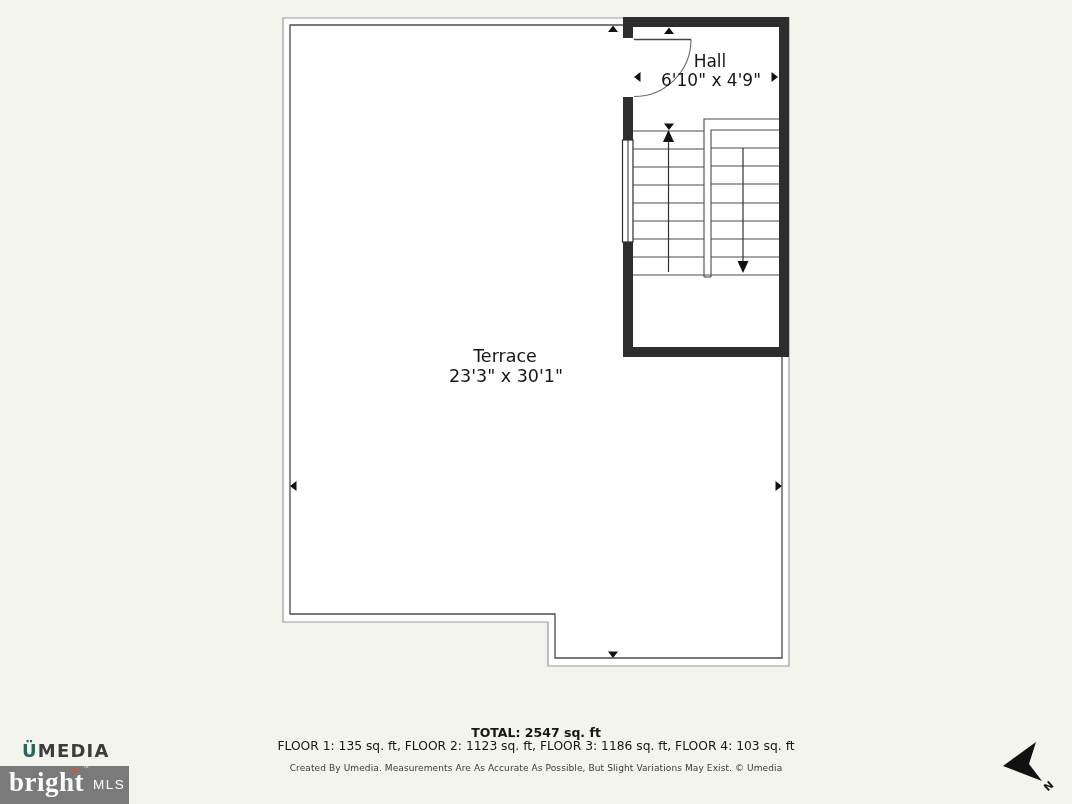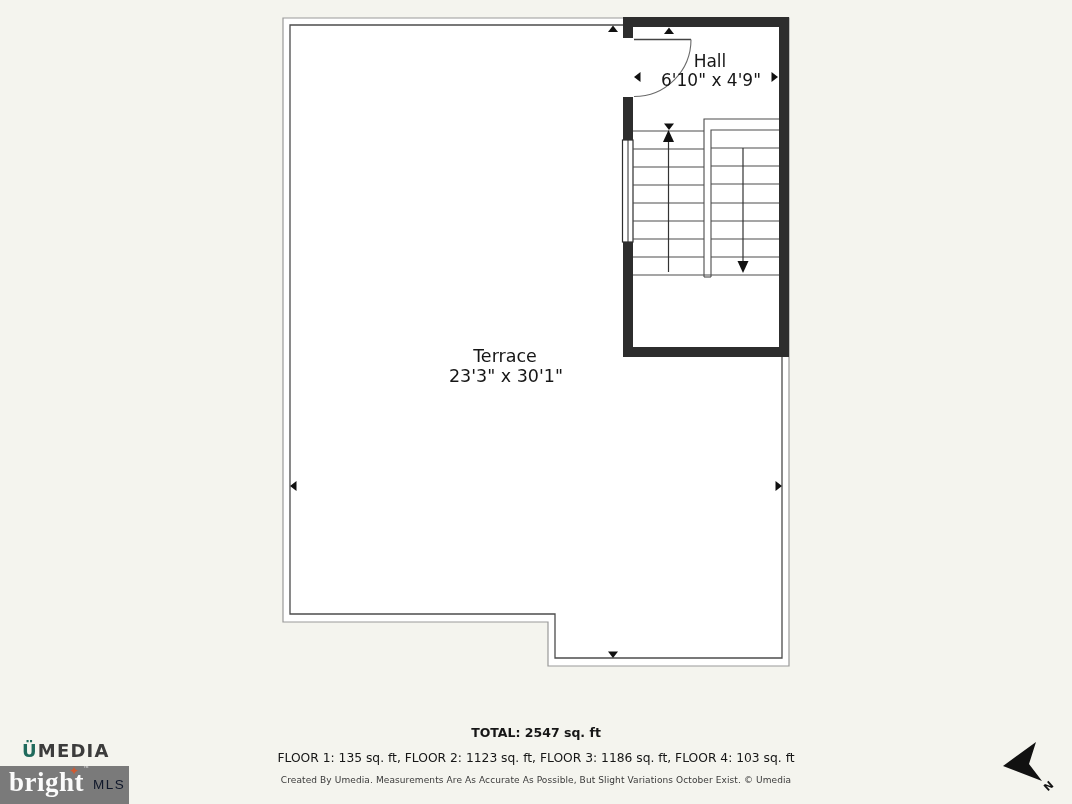--- a/index.html
+++ b/index.html
@@ -9,21 +9,21 @@
     font-family:"DejaVu Sans","Liberation Sans",sans-serif;
     position:relative;overflow:hidden;
   }
   #canvas{position:absolute;left:0;top:0;width:860px;height:804px;}
   svg text{font-family:"DejaVu Sans","Liberation Sans",sans-serif;}
 
   .summary{
     position:absolute;left:0;top:727px;width:1072px;
     text-align:center;color:#161616;line-height:12.4px;
   }
-  .summary .total{font-size:12.5px;font-weight:bold;margin-bottom:13px;}
+  .summary .total{font-size:12.5px;font-weight:bold;margin-bottom:1px;}
   .summary .line{font-size:12.3px;}
   .summary .disclaimer{
     font-size:9px;color:#3a3a3a;margin-top:9px;font-weight:500;letter-spacing:.1px;
   }
 
   .umedia{
     position:absolute;left:22px;top:740px;
     font-size:18px;font-weight:bold;letter-spacing:1.2px;color:#3c3c3c;
   }
   .umedia .u{color:#1f6a5c;}
@@ -40,21 +40,21 @@
   .bright-star{
     position:absolute;left:69px;top:-2px;
     color:#d05a32;font-size:12px;font-family:"DejaVu Sans",sans-serif;
   }
   .bright-tm{
     position:absolute;left:83px;top:-1px;
     color:#e9e9e9;font-size:6.5px;
   }
   .bright-mls{
     position:absolute;left:93px;top:11px;
-    color:#0f172a;font-size:13.5px;letter-spacing:1.5px;
+    color:#ffffff;font-size:13.5px;letter-spacing:1.5px;
     font-family:"Liberation Sans",sans-serif;
   }
 </style>
 </head>
 <body>
 
 <div id="canvas">
   <svg width="1072" height="804" viewBox="0 0 1072 804">
 
     <g>
@@ -136,21 +136,21 @@
     <g>
       <path d="M1036,742 L1003,766 L1042,781 L1029,764 Z" fill="#111"></path>
       <text x="1044" y="790" font-size="10.5" font-weight="bold" fill="#111" transform="rotate(-42,1048,786)">N</text>
     </g>
   </svg>
 </div>
 
 <div class="summary">
   <div class="total">TOTAL: 2547 sq. ft</div>
   <div class="line">FLOOR 1: 135 sq. ft, FLOOR 2: 1123 sq. ft, FLOOR 3: 1186 sq. ft, FLOOR 4: 103 sq. ft</div>
-  <div class="disclaimer">Created By Umedia. Measurements Are As Accurate As Possible, But Slight Variations October Exist. © Umedia</div>
+  <div class="disclaimer">Created By Umedia. Measurements Are As Accurate As Possible, But Slight Variations May Exist. © Umedia</div>
 </div>
 
 <div class="umedia">
   <span class="u">Ü</span><span>MEDIA</span>
 </div>
 
 <div class="bright-box">
   <span class="bright-word">bright</span>
   <span class="bright-star">✦</span>
   <span class="bright-tm">™</span>

